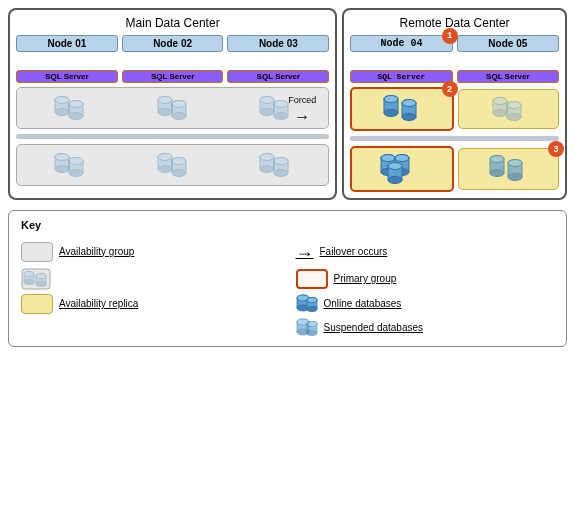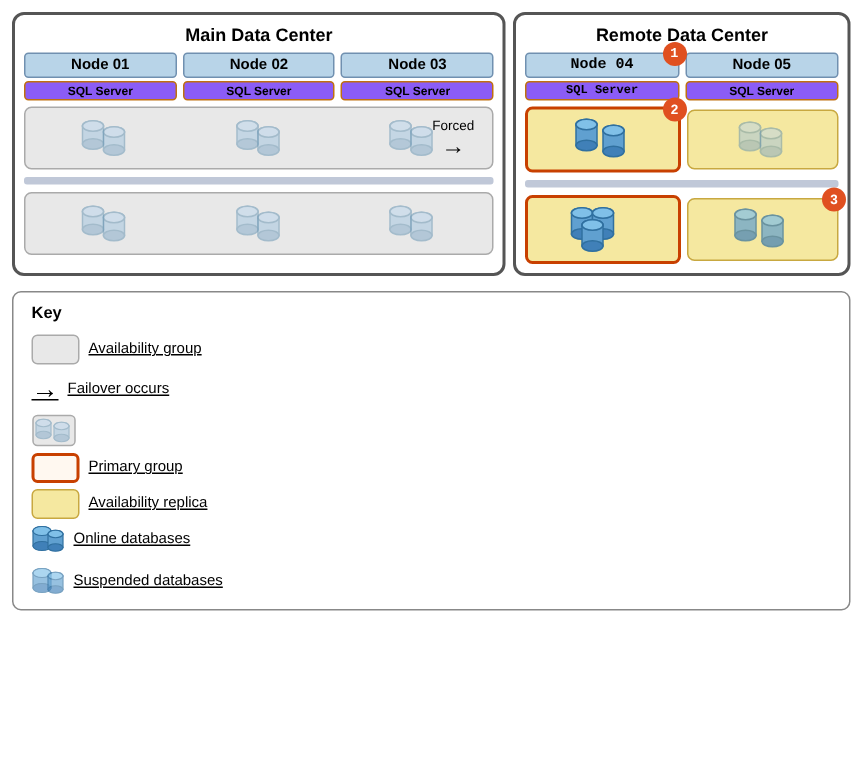--- a/index.html
+++ b/index.html
@@ -34,21 +34,21 @@
       align-items: center;
       justify-content: center;
     }
 
     
     .legend {
       border: 1px solid #888;
       border-radius: 6px;
       padding: 8px 12px;
       display: grid;
-      grid-template-columns: 1fr;
+      grid-template-columns: 1fr 1fr;
       gap: 4px 16px;
       margin-top: 4px;
       background: #fff;
     }
 
     .legend-title {
       grid-column: 1 / -1;
       font-weight: bold;
       font-size: 11px;
       margin-bottom: 4px;
@@ -74,21 +74,21 @@
       display: flex;
       gap: 4px;
       margin-bottom: 4px;
     }
 
     .node-col {
       flex: 1;
       display: flex;
       flex-direction: column;
       align-items: flex-start;
-      gap: 2px;
+      gap: 18px;
     }
 
     .node-badge {
       background: #b8d4e8;
       border: 1px solid #7090b0;
       border-radius: 3px;
       font-size: 10px;
       font-weight: bold;
       width: 100%;
       text-align: center;
@@ -108,21 +108,21 @@
 
     .dc-outer {
       border: 2px solid #555;
       border-radius: 8px;
       padding: 6px 6px 6px 6px;
       position: relative;
     }
 
     .dc-title {
       text-align: center;
-      font-weight: bold;
+      font-weight: normal;
       font-size: 12px;
       margin-bottom: 5px;
     }
 
     .top-section {
       display: flex;
       gap: 5px;
       margin-bottom: 6px;
     }
 

